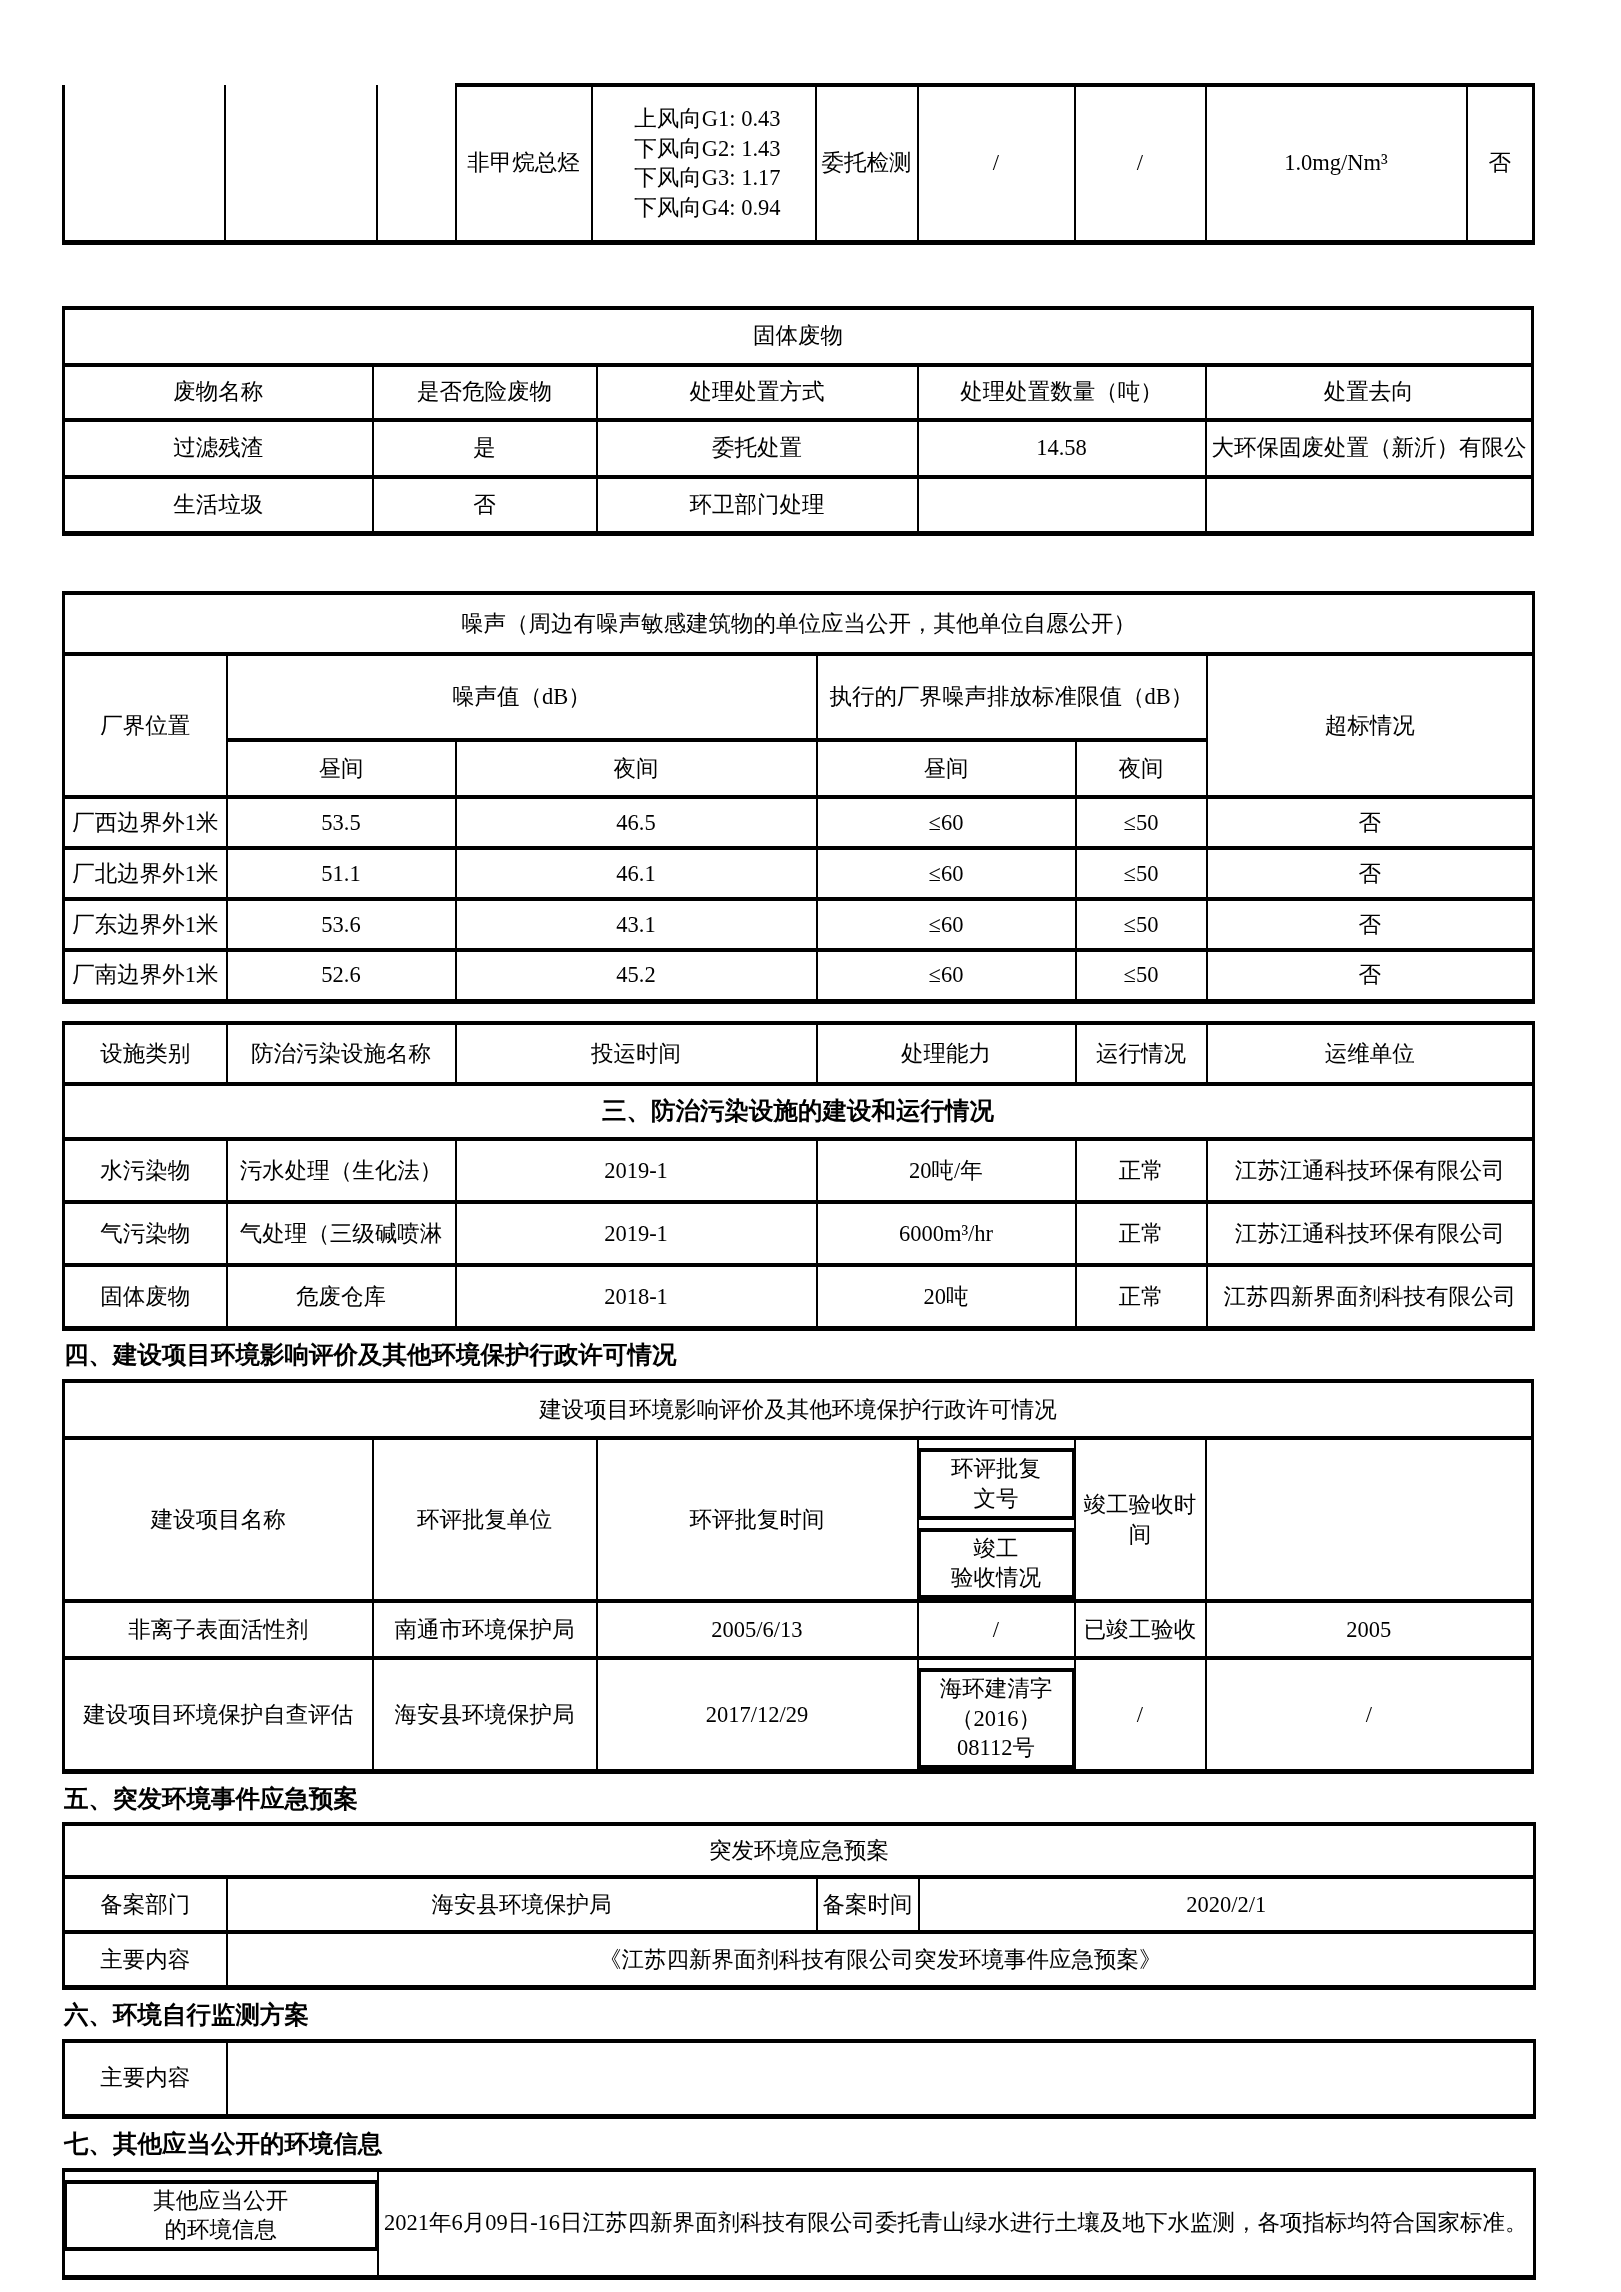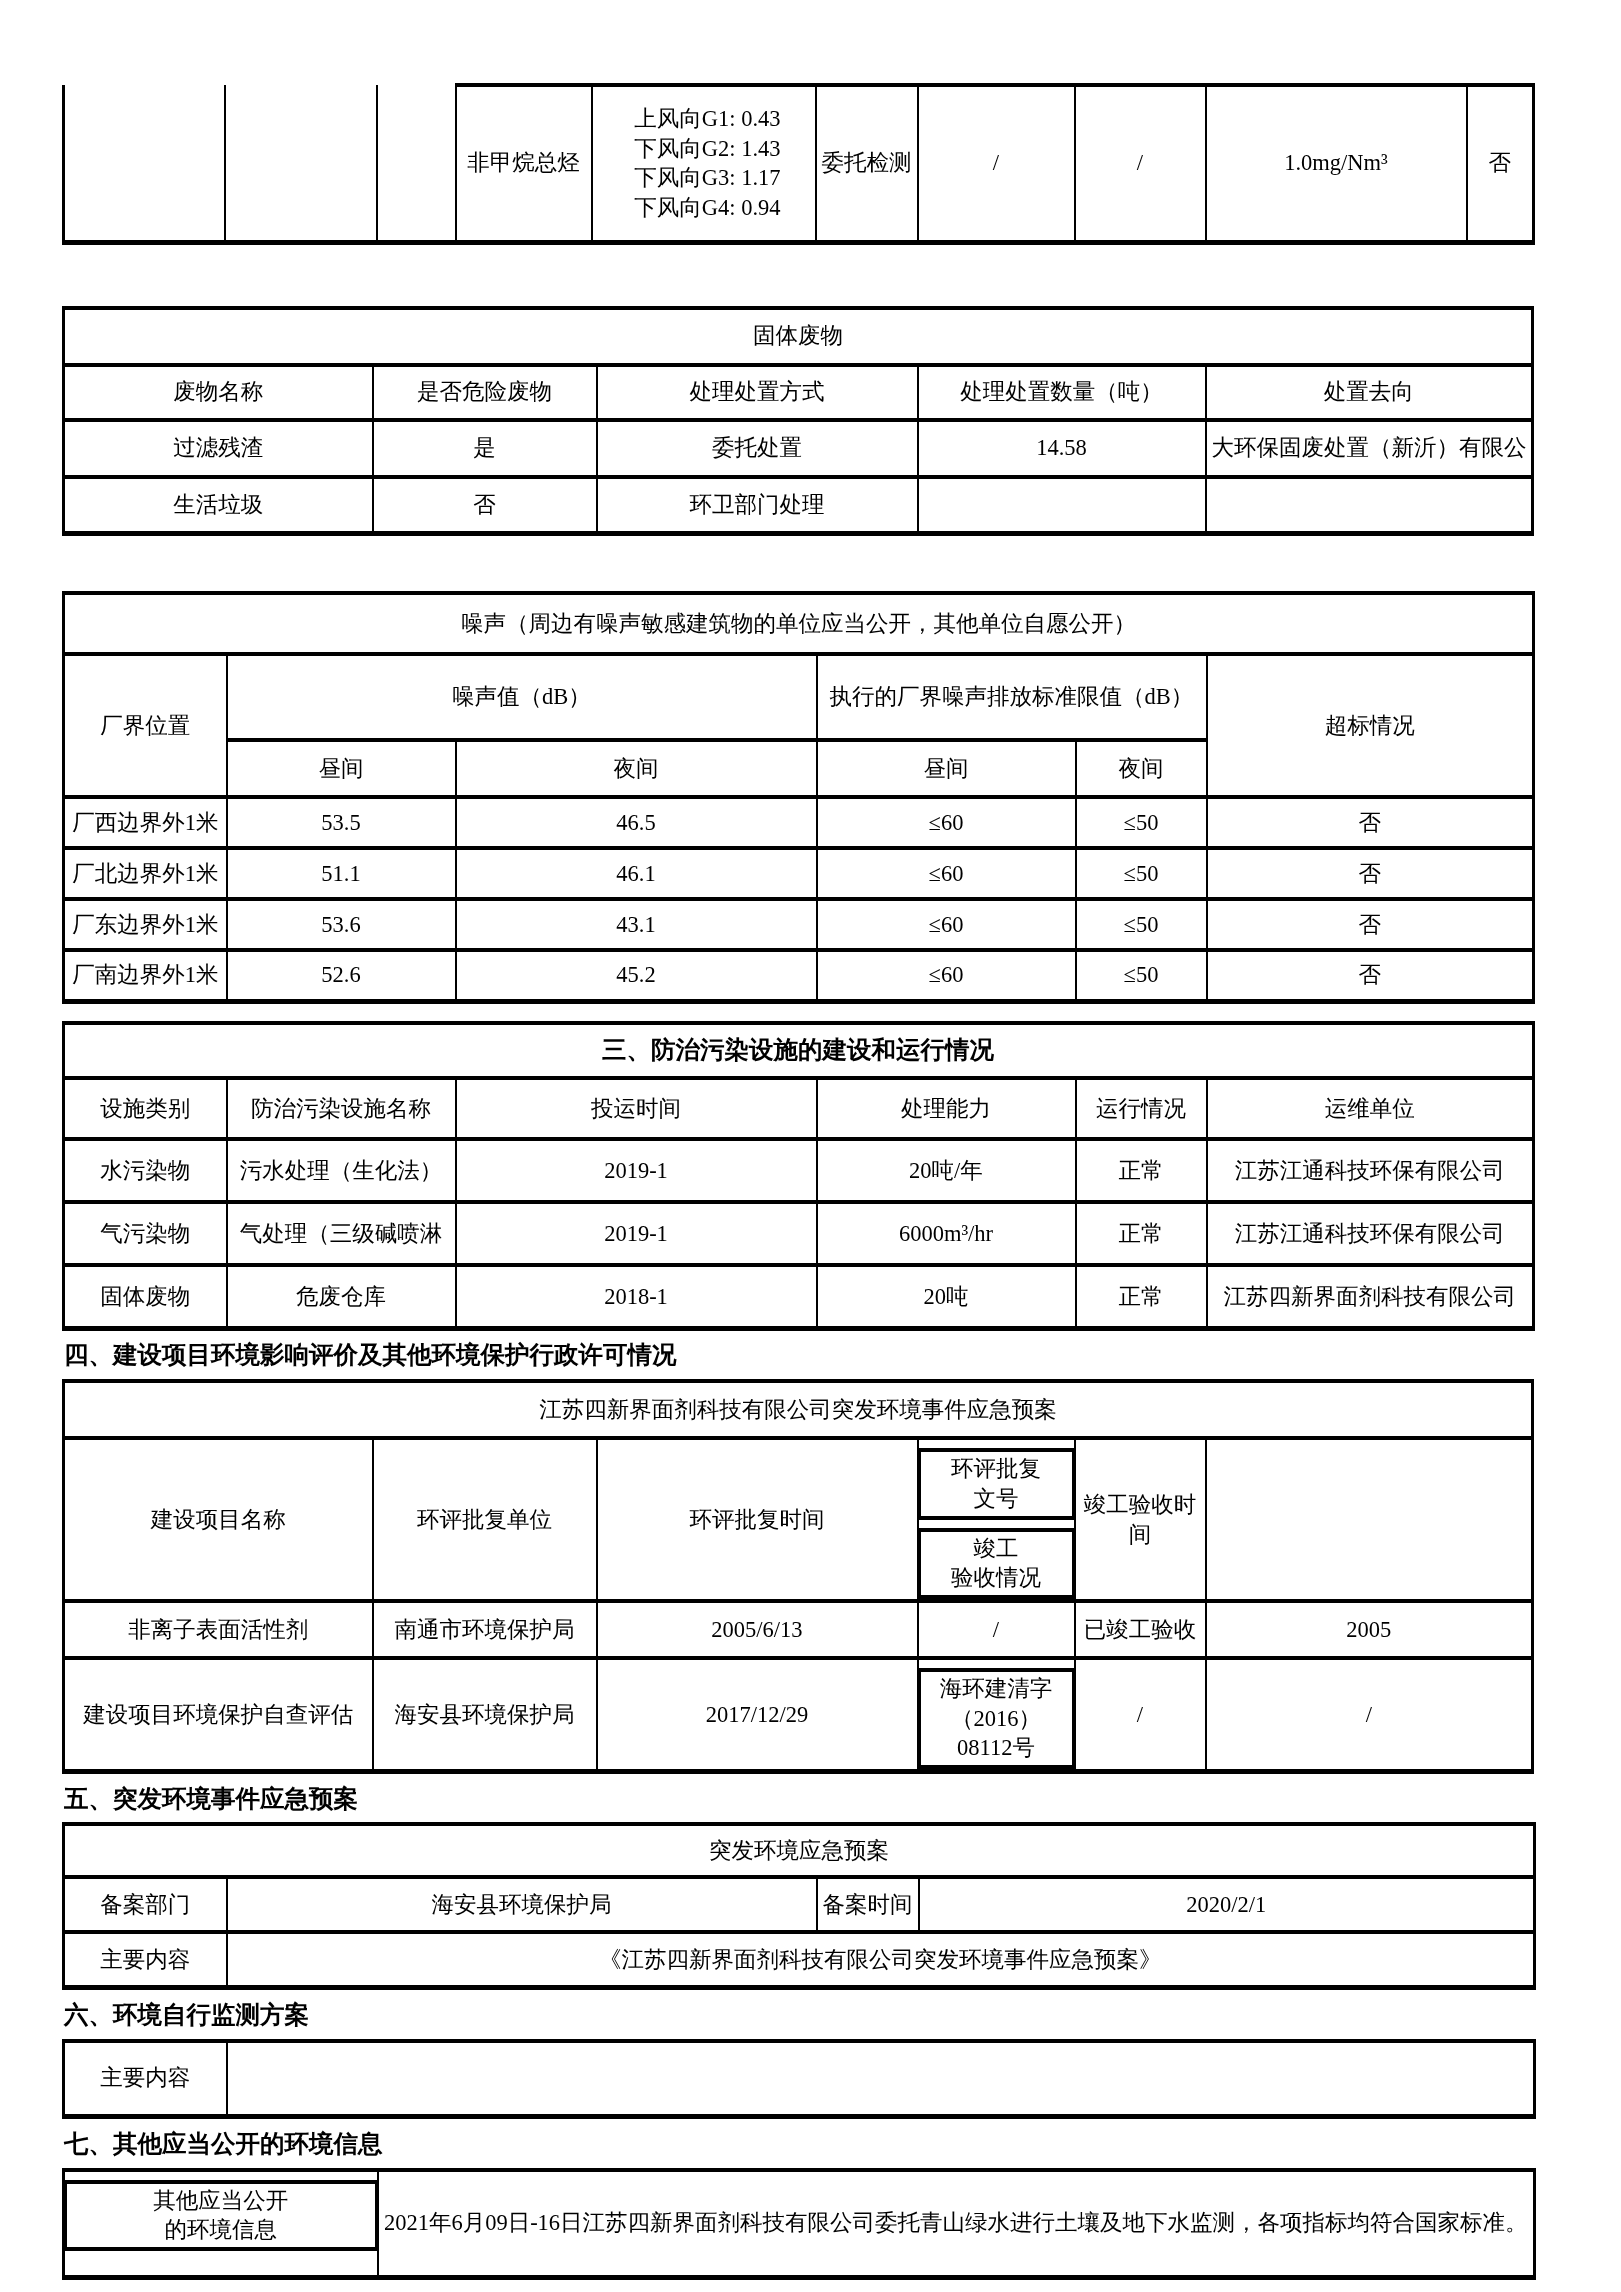--- a/index.html
+++ b/index.html
@@ -186,30 +186,30 @@
   <table class="tbl">
     <colgroup>
       <col style="width:163px">
         <col style="width:229px">
         <col style="width:361px">
       <col style="width:259px">
         <col style="width:131px">
         <col style="width:327px">
     </colgroup>
     <tbody>
-        <tr style="height:55px">
-      <td colspan="6" class="lbl" style="font-family:'DejaVu Sans','Liberation Sans',sans-serif;font-weight:bold;font-size:24.5px;padding-left:3.9px;">三、防治污染设施的建设和运行情况</td>
-    </tr>
-    <tr style="height:61px">
+        <tr style="height:61px">
       <td>设施类别</td>
       <td>防治污染设施名称</td>
       <td>投运时间</td>
       <td>处理能力</td>
       <td>运行情况</td>
       <td>运维单位</td>
+    </tr>
+    <tr style="height:55px">
+      <td colspan="6" class="lbl" style="font-family:'DejaVu Sans','Liberation Sans',sans-serif;font-weight:bold;font-size:24.5px;padding-left:3.9px;">三、防治污染设施的建设和运行情况</td>
     </tr>
     <tr style="height:63px">
       <td>水污染物</td>
       <td class="nowrap">污水处理（生化法）</td>
       <td>2019-1</td>
       <td>20吨/年</td>
       <td>正常</td>
       <td class="nowrap">江苏江通科技环保有限公司</td>
     </tr>
     <tr style="height:63px">
@@ -237,21 +237,21 @@
     <colgroup>
       <col style="width:309px">
         <col style="width:224px">
         <col style="width:321px">
       <col style="width:157px">
         <col style="width:131px">
         <col style="width:327px">
     </colgroup>
     <tbody>
         <tr style="height:57px">
-      <td colspan="6">江苏四新界面剂科技有限公司突发环境事件应急预案</td>
+      <td colspan="6">建设项目环境影响评价及其他环境保护行政许可情况</td>
     </tr>
     <tr style="height:88px">
       <td>建设项目名称</td>
       <td>环评批复单位</td>
       <td>环评批复时间</td>
       <td class="vlines">
         <span>环评批复</span>
         <span>文号</span>
       </td>
       <td class="vlines">

